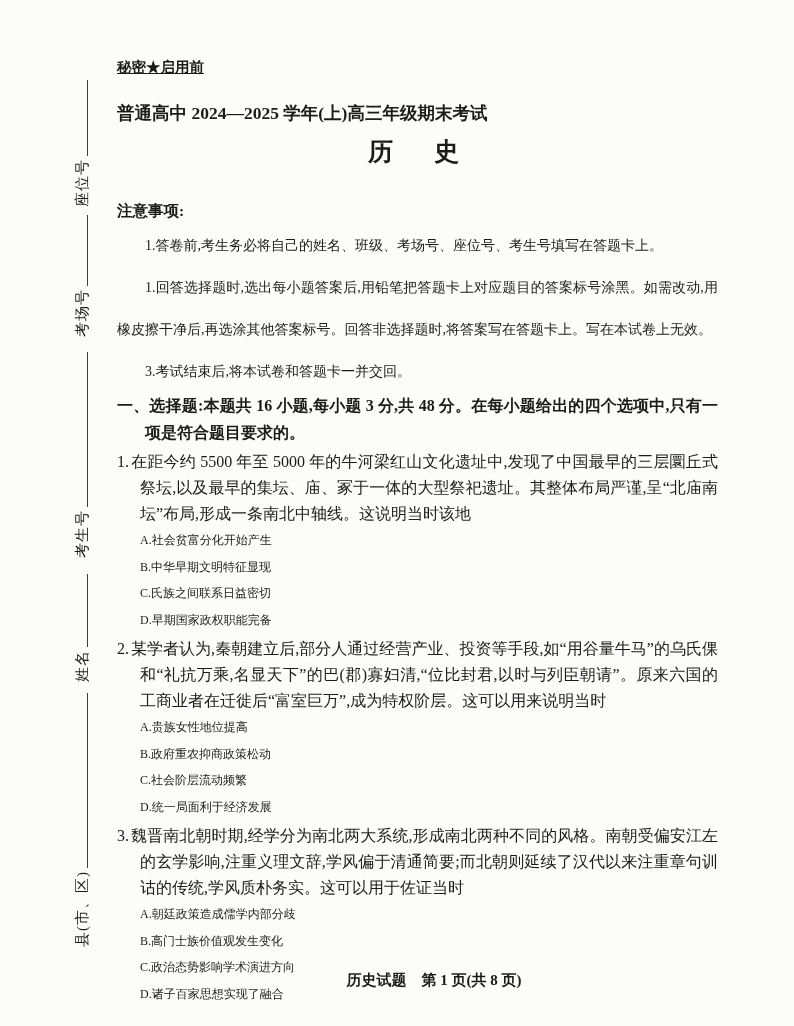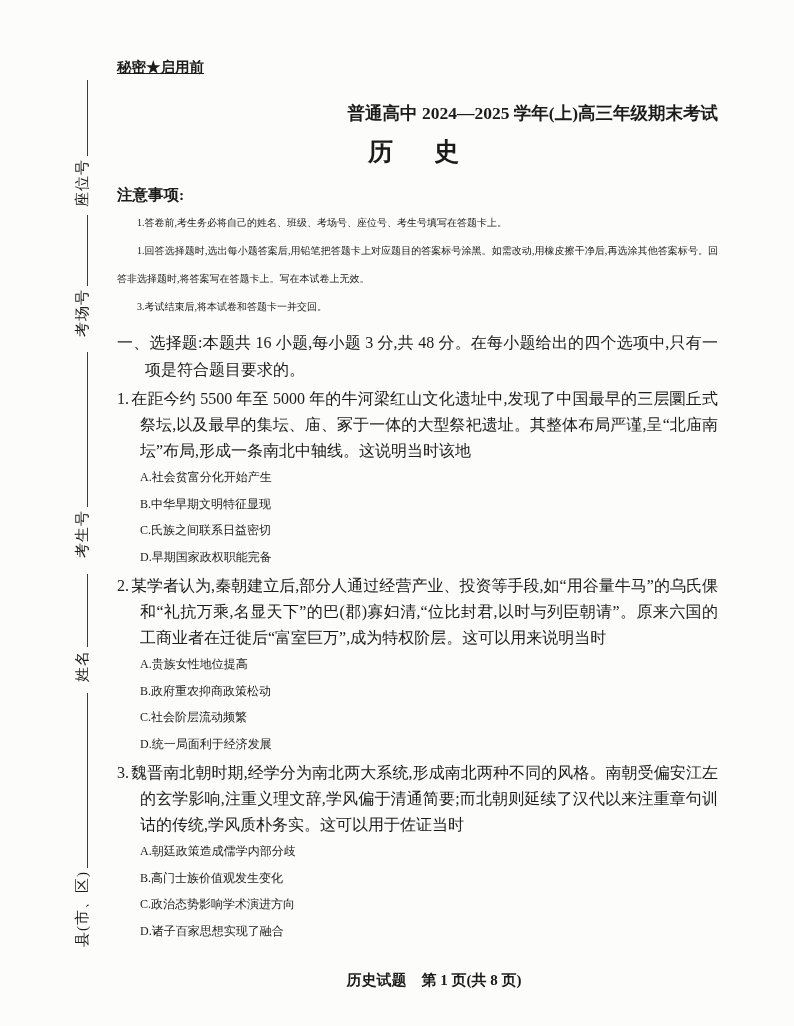--- a/index.html
+++ b/index.html
@@ -36,27 +36,27 @@
   }
 
   
   .content {
     position: absolute;
     top: 56px;
     left: 117px;
     width: 601px;
   }
   .classification { font-weight: bold; font-size: 14.5px; line-height: 22px; text-decoration: underline; }
-  .exam-title { text-align: right; font-weight: bold; font-size: 17.5px; line-height: 26px; margin-top: 22px; }
+  .exam-title { text-align: left; font-weight: bold; font-size: 17.5px; line-height: 26px; margin-top: 22px; }
   .subject-title { text-align: center; font-weight: bold; font-size: 25px; line-height: 42px; margin-top: 5px; letter-spacing: 8px; }
-  .notice-heading { font-weight: bold; font-size: 15.5px; line-height: 28px; margin-top: 8px; }
-  .notice-item { font-size: 10px; line-height: 28px; text-indent: 2em; text-align: justify; }
+  .notice-heading { font-weight: bold; font-size: 15.5px; line-height: 28px; margin-top: 24px; }
+  .notice-item { font-size: 14px; line-height: 42px; text-indent: 2em; text-align: justify; }
   .section-heading {
-    font-weight: normal; font-size: 16px; line-height: 26.5px;
-    margin-top: 9px; padding-left: 28px; text-indent: -28px; text-align: justify;
+    font-weight: bold; font-size: 16px; line-height: 26.5px;
+    margin-top: 0; padding-left: 28px; text-indent: -28px; text-align: justify;
   }
   .question { margin-top: 3px; }
   .stem { font-size: 16px; line-height: 26px; padding-left: 23px; text-indent: -23px; text-align: justify; }
   .qnum { margin-right: 2px; }
   .option { font-size: 12px; line-height: 26.5px; padding-left: 23px; }
   .footer {
     position: absolute; bottom: 36px; left: 0; width: 100%;
     text-align: center; font-weight: bold; font-size: 15px; line-height: 20px; margin-left: 37px;
   }
 </style>

